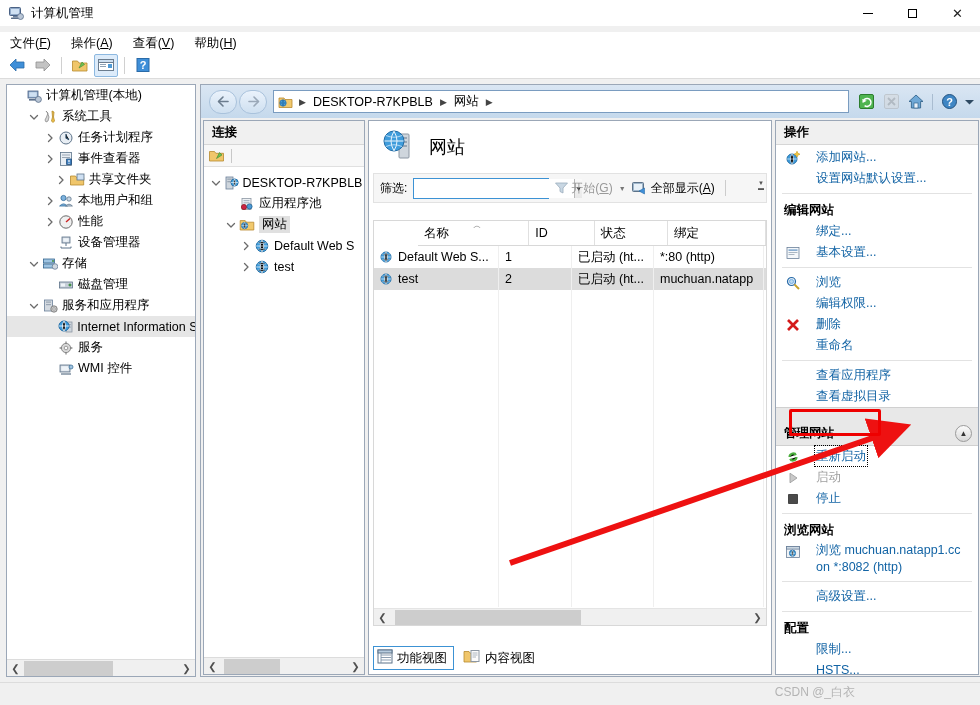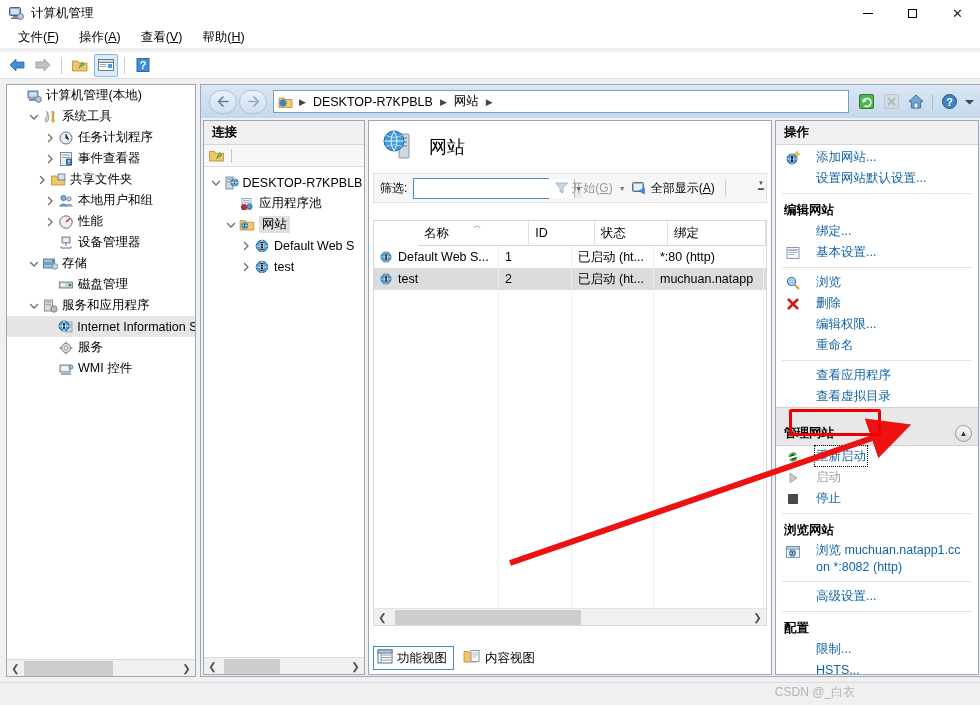--- a/index.html
+++ b/index.html
@@ -27,22 +27,22 @@
   .winbtn {
     width:45px; height:26px; display:flex; align-items:center; justify-content:center;
     font-size:12px; color:#222; background:#fff;
   }
   .glyph-min { width:10px; height:1px; background:#000; display:block; }
   .glyph-max { width:9px; height:9px; border:1px solid #000; display:block; }
   .glyph-close { font-size:13px; line-height:1; font-family:"DejaVu Sans", sans-serif; }
 
   
   .menubar {
-    position:absolute; left:0; top:26px; width:980px; height:22px;
-    background:#ffffff; display:flex; align-items:center; padding-left:8px;
+    position:absolute; left:0; top:32px; width:980px; height:22px;
+    background:#ffffff; display:flex; align-items:center; padding-left:0;
   }
   .menuitem { padding:2px 10px; font-size:12.5px; color:#000; }
   .menuitem u { text-decoration: underline; }
 
   
   .toolbar {
     position:absolute; left:0; top:52px; width:980px; height:27px;
     background:#ffffff; border-bottom:1px solid #dcdcdc;
     display:flex; align-items:center; padding-left:5px; gap:2px;
   }
@@ -338,21 +338,21 @@
               <svg width="16" height="16" viewBox="0 0 16 16">
                 <rect x="2.5" y="1.5" width="11" height="13" fill="#e8eef4" stroke="#5d7389" stroke-width="0.8"></rect>
                 <rect x="4" y="3.5" width="8" height="1" fill="#9aa6b3"></rect>
                 <rect x="4" y="6" width="8" height="1" fill="#9aa6b3"></rect>
                 <path d="M8.5 8 h5 v5.5 h-5 z" fill="#3f7fbf" stroke="#24507d" stroke-width="0.8"></path>
                 <path d="M11 9 v2.2 M11 12.2 v.8" fill="#fff" stroke="#fff" stroke-width="1.2"></path>
               </svg>
             </span>
             <span class="tlabel">事件查看器</span>
           </div>
-          <div class="trow" style="padding-left: 28px;">
+          <div class="trow" style="padding-left: 47px;">
             <span class="tw">
               <svg width="10" height="10" viewBox="0 0 10 10">
                 <path fill="none" stroke="#6b6b6b" stroke-width="1.3" stroke-linecap="round" stroke-linejoin="round" d="M3.5 1.5 L7 5 L3.5 8.5"></path>
               </svg>
             </span>
             <span class="ticon">
               <svg width="16" height="16" viewBox="0 0 16 16">
                 <path d="M1.5 4 h5 l1.2 1.6 h7 V13 H1.5 Z" fill="#f0c66b" stroke="#b68a2e" stroke-width="0.8"></path>
                 <rect x="8" y="2" width="7" height="6" fill="#cfe0f2" stroke="#5d7389" stroke-width="0.8"></rect>
               </svg>
@@ -839,30 +839,30 @@
               <span class="ai-ico">
                 <svg width="16" height="16" viewBox="0 0 16 16">
                   <circle cx="6.5" cy="6.5" r="4" fill="#e8f2fa" stroke="#2a6ba8" stroke-width="1.2"></circle>
                   <path d="M9.4 9.4 L14 14" fill="#none" stroke="#c8a12a" stroke-width="2"></path>
                   <circle cx="6.5" cy="6.5" r="2.1" fill="#b8d8f0" stroke="#3f8fd8" stroke-width="0.6"></circle>
                 </svg>
               </span>
               <span class="ai-lbl">浏览</span>
             </div>
             <div class="act-item link">
-              <span class="ai-ico">
-                <svg width="16" height="16" viewBox="0 0 16 16">
-                  <path d="M3 3 L13 13 M13 3 L3 13" fill="#none" stroke="#d41a1a" stroke-width="2.7"></path>
-                </svg>
-              </span>
-              <span class="ai-lbl">删除</span>
-            </div>
-            <div class="act-item link">
               <span class="ai-ico"></span>
               <span class="ai-lbl">编辑权限...</span>
+            </div>
+            <div class="act-item link">
+              <span class="ai-ico">
+                <svg width="16" height="16" viewBox="0 0 16 16">
+                  <path d="M3 3 L13 13 M13 3 L3 13" fill="#none" stroke="#d41a1a" stroke-width="2.7"></path>
+                </svg>
+              </span>
+              <span class="ai-lbl">删除</span>
             </div>
             <div class="act-item link">
               <span class="ai-ico"></span>
               <span class="ai-lbl">重命名</span>
             </div>
             <div class="act-sep"></div>
             <div class="act-item link">
               <span class="ai-ico"></span>
               <span class="ai-lbl">查看应用程序</span>
             </div>

